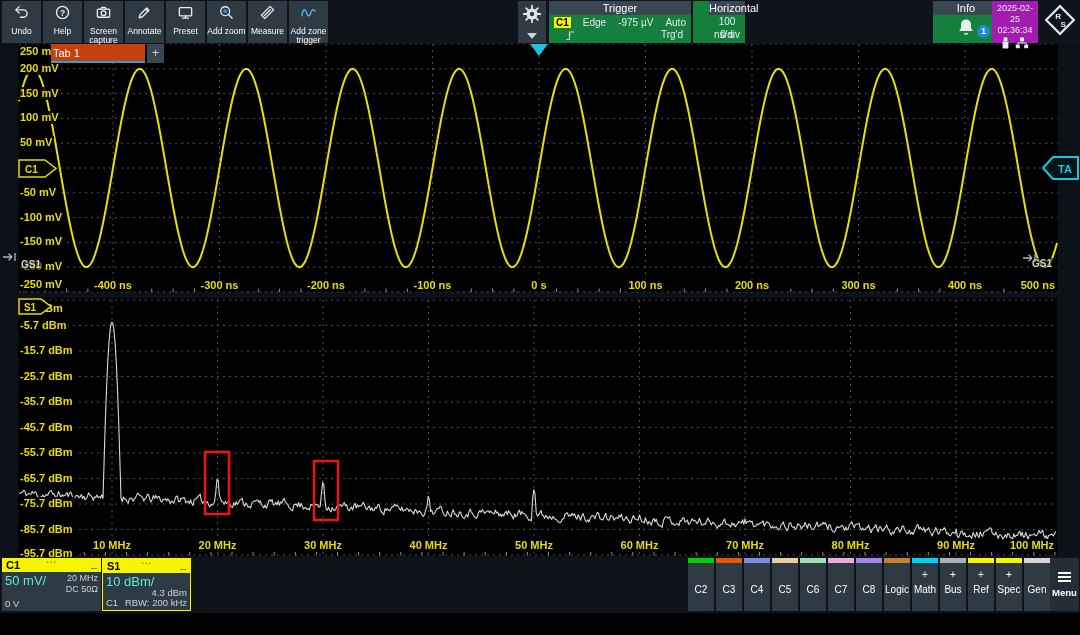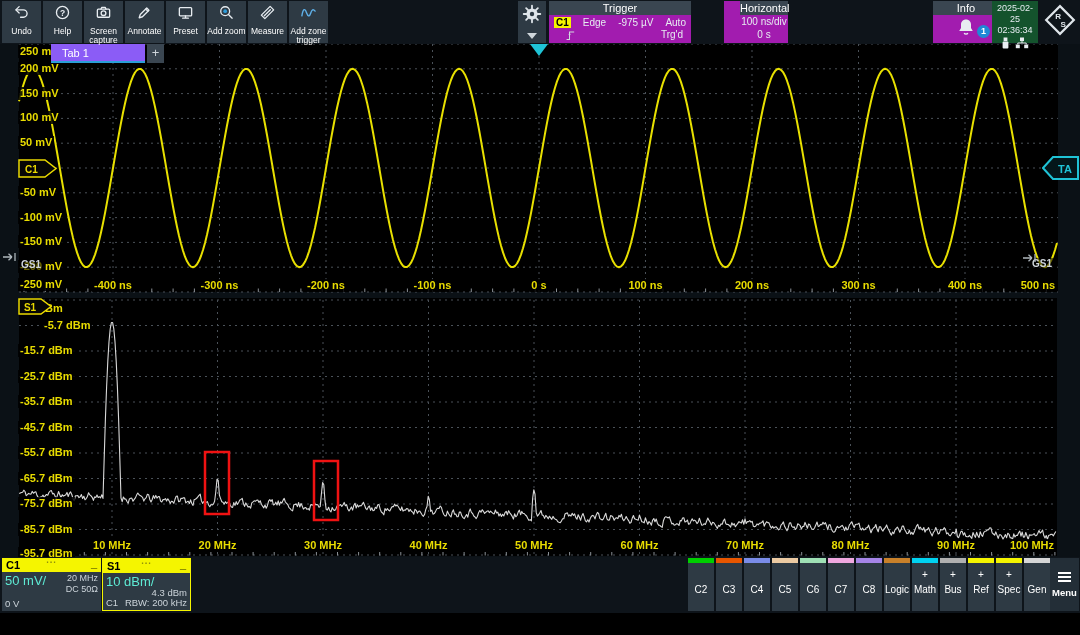--- a/index.html
+++ b/index.html
@@ -8,49 +8,49 @@
   
   .topbar{position:absolute;left:0;top:0;width:1080px;height:44px;background:#0e141a;z-index:30;}
   #toolbar-buttons{position:absolute;left:2px;top:1px;display:flex;gap:2px;}
   .tb-btn{width:39px;height:42px;background:#2e3a44;display:flex;flex-direction:column;align-items:center;
           padding-top:3px;box-sizing:border-box;cursor:pointer;}
   .tb-btn .lbl{font-size:8.5px;line-height:1.1;text-align:center;color:#fff;margin-top:2px;}
   .gear-btn{position:absolute;left:518px;top:1px;width:28px;height:42px;background:#2e3a44;display:flex;
             flex-direction:column;align-items:center;padding-top:3px;box-sizing:border-box;cursor:pointer;}
   .caret-down{width:0;height:0;border-left:5px solid transparent;border-right:5px solid transparent;
               border-top:6px solid #cfd6db;margin-top:5px;}
-  .sec{position:absolute;top:1px;height:42px;background:#a21caf;box-sizing:border-box;font-size:10px;}
+  .sec{position:absolute;top:1px;height:42px;background:#15803d;box-sizing:border-box;font-size:10px;}
   .sec-title{font-size:11px;color:#fff;text-align:center;height:14px;line-height:14px;background:#3a4651;}
   .trigger-sec{left:549px;width:142px;}
-  .horizontal-sec{left:724px;width:64px;padding-left:16px;}
+  .horizontal-sec{left:693px;width:52px;padding-left:16px;}
   .acquisition-sec{left:759px;width:172px;}
   .info-sec{left:933px;width:66px;}
   .trig-row1{display:flex;align-items:center;height:14px;padding:0 5px;justify-content:space-between;}
   .trig-row2{display:flex;height:13px;padding:0 8px 0 16px;justify-content:space-between;}
   .c1chip{background:#f5f500;color:#000;font-weight:bold;padding:0 2px;line-height:11px;font-size:10px;}
   .hrow{text-align:center;height:13px;line-height:13px;}
   .acq-row{display:flex;height:13px;line-height:13px;}
   .acq-row span{display:inline-block;}
-  .clockbox{position:absolute;left:992px;top:1px;width:46px;height:42px;background:#14532d;text-align:center;
+  .clockbox{position:absolute;left:992px;top:1px;width:46px;height:42px;background:#a21caf;text-align:center;
             font-size:9px;line-height:11px;padding-top:2px;box-sizing:border-box;}
   .logobox{position:absolute;left:1040px;top:1px;width:40px;height:42px;background:#0e141a;display:flex;
            align-items:center;justify-content:center;}
   .bellwrap{position:relative;width:100%;height:26px;display:flex;justify-content:center;padding-top:2px;box-sizing:border-box;}
   .bellbadge{position:absolute;right:9px;top:10px;width:13px;height:13px;border-radius:50%;background:#1f89d6;
              color:#fff;font-size:9px;line-height:13px;text-align:center;font-weight:bold;}
   
   .display-bg{position:absolute;left:0;top:44px;width:1080px;height:513px;background:#0b1116;}
   #plot-svg{position:absolute;left:0;top:0;z-index:5;}
   #overlay{position:absolute;left:0;top:0;width:1080px;height:635px;z-index:10;pointer-events:none;}
   .axlbl{position:absolute;font-size:11px;font-weight:bold;color:#e8dc00;background:rgba(0,0,0,0.85);
          padding:0 2px;line-height:13px;white-space:nowrap;}
   .gs-lbl{position:absolute;font-size:10px;font-weight:bold;color:#cfd5da;background:rgba(0,0,0,0.55);
           line-height:12px;padding:0 1px;}
-  .tab{position:absolute;left:51px;top:44px;width:94px;height:19px;background:#8b5cf6;border-bottom:2px solid #2b9fd8;
-       font-size:11px;line-height:18px;padding-left:11px;box-sizing:border-box;color:#fff;z-index:12;cursor:pointer;}
+  .tab{position:absolute;left:51px;top:44px;width:94px;height:19px;background:#c2410c;border-bottom:2px solid #2b9fd8;
+       font-size:11px;line-height:18px;padding-left:2px;box-sizing:border-box;color:#fff;z-index:12;cursor:pointer;}
   .tab-add{position:absolute;left:147px;top:44px;width:17px;height:19px;background:#3a4651;color:#cfd6db;
            font-size:13px;line-height:18px;text-align:center;z-index:12;cursor:pointer;}
   .notif{position:absolute;right:2px;top:48px;height:19px;background:#46535f;color:#eef3f6;font-size:9.5px;
          line-height:19px;padding:0 10px;white-space:nowrap;z-index:12;}
   .trig-pos{position:absolute;left:530px;top:44px;width:0;height:0;border-left:9px solid transparent;
             border-right:9px solid transparent;border-top:12px solid #1fc3d6;z-index:11;}
   .posabs{position:absolute;}
   
   .bottombar{position:absolute;left:0;top:557px;width:1080px;height:56px;background:#0e141a;z-index:30;}
   .cbox{position:absolute;top:1px;height:53px;background:#2e3a44;box-sizing:border-box;}
@@ -243,21 +243,21 @@
       <div class="axlbl" style="top: 279px; left: 219.5px; transform: translateX(-50%);">-300 ns</div>
       <div class="axlbl" style="top: 279px; left: 326px; transform: translateX(-50%);">-200 ns</div>
       <div class="axlbl" style="top: 279px; left: 432.5px; transform: translateX(-50%);">-100 ns</div>
       <div class="axlbl" style="top: 279px; left: 539px; transform: translateX(-50%);">0 s</div>
       <div class="axlbl" style="top: 279px; left: 645.5px; transform: translateX(-50%);">100 ns</div>
       <div class="axlbl" style="top: 279px; left: 752px; transform: translateX(-50%);">200 ns</div>
       <div class="axlbl" style="top: 279px; left: 858.5px; transform: translateX(-50%);">300 ns</div>
       <div class="axlbl" style="top: 279px; left: 965px; transform: translateX(-50%);">400 ns</div>
       <div class="axlbl" style="top: 279px; left: 1057px; transform: translateX(-100%);">500 ns</div>
       <div class="axlbl" style="left: 18px; top: 302px;">4.3 dBm</div>
-      <div class="axlbl" style="left: 18px; top: 318.5px; margin-left: 24px;">-5.7 dBm</div>
+      <div class="axlbl" style="left: 18px; top: 318.5px;">-5.7 dBm</div>
       <div class="axlbl" style="left: 18px; top: 344px;">-15.7 dBm</div>
       <div class="axlbl" style="left: 18px; top: 369.5px;">-25.7 dBm</div>
       <div class="axlbl" style="left: 18px; top: 395px;">-35.7 dBm</div>
       <div class="axlbl" style="left: 18px; top: 420.5px;">-45.7 dBm</div>
       <div class="axlbl" style="left: 18px; top: 446px;">-55.7 dBm</div>
       <div class="axlbl" style="left: 18px; top: 471.5px;">-65.7 dBm</div>
       <div class="axlbl" style="left: 18px; top: 497px;">-75.7 dBm</div>
       <div class="axlbl" style="left: 18px; top: 522.5px;">-85.7 dBm</div>
       <div class="axlbl" style="left: 18px; top: 547px;">-95.7 dBm</div>
       <div class="axlbl" style="top: 539px; left: 112px; transform: translateX(-50%);">10 MHz</div>

